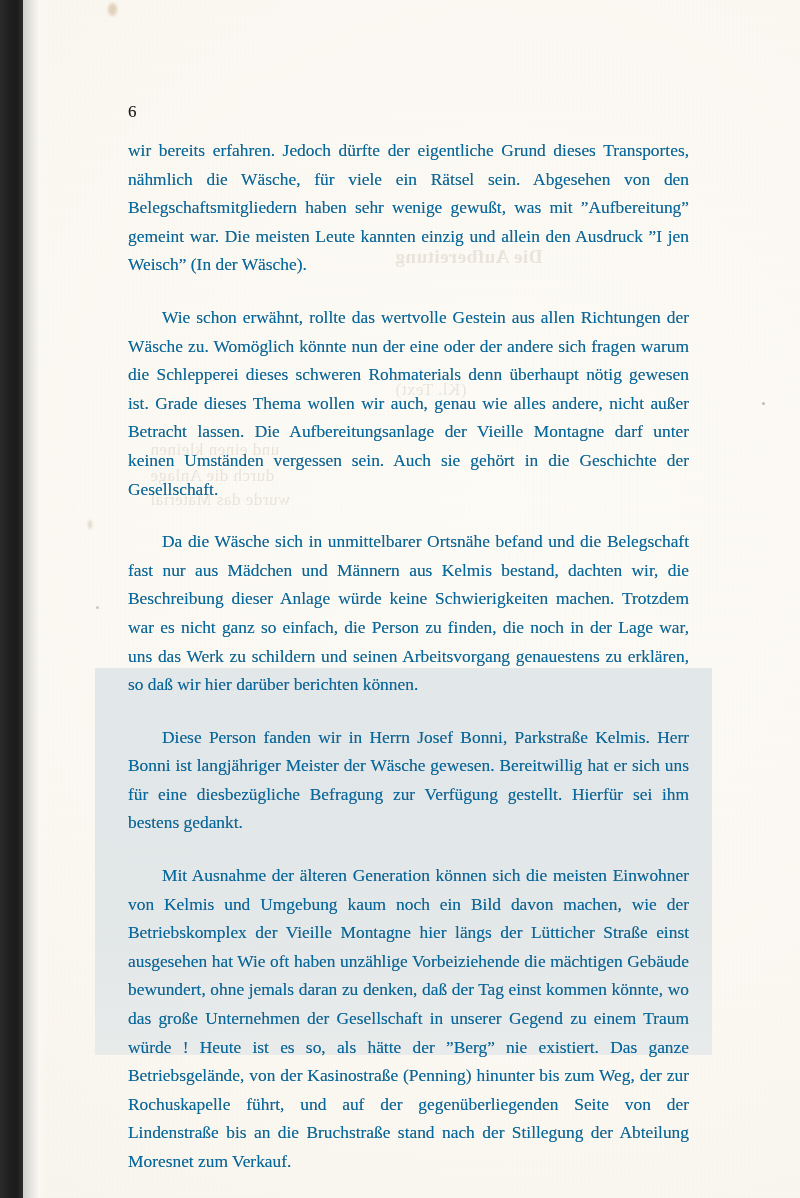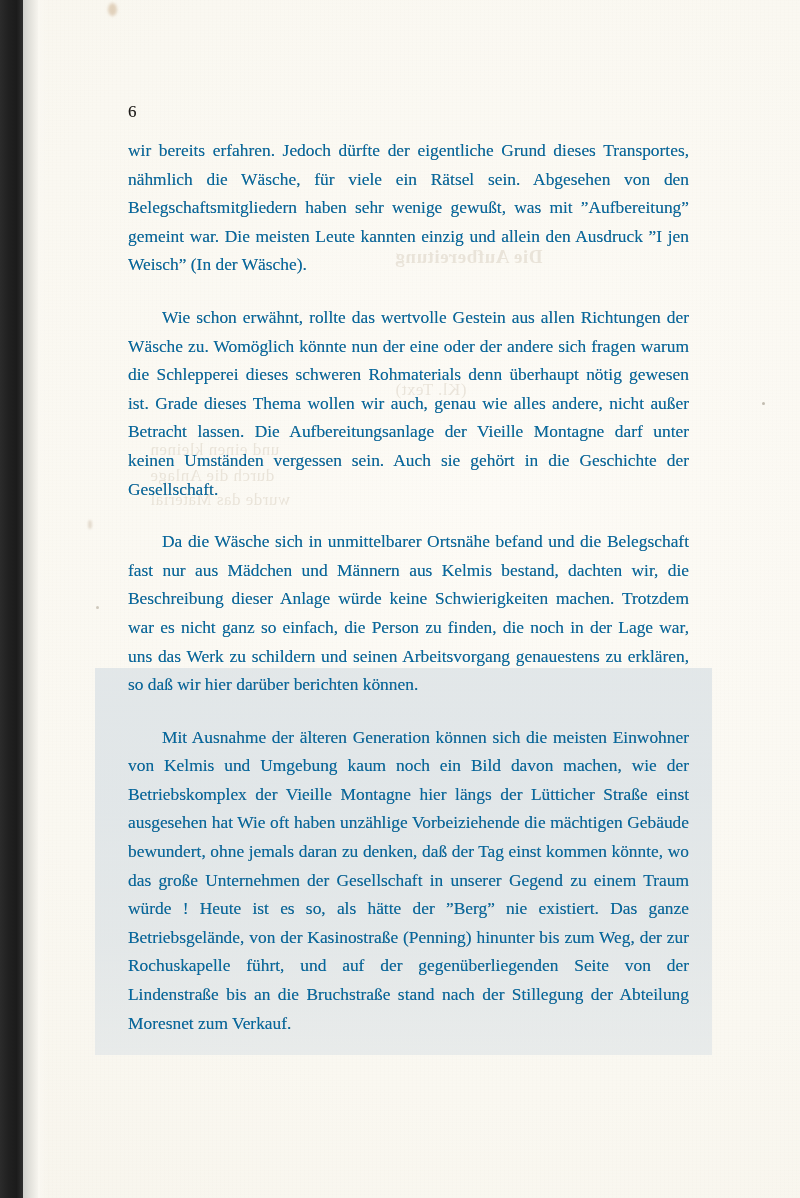--- a/index.html
+++ b/index.html
@@ -148,20 +148,21 @@
 
   <div class="shade-band"></div>
 
   <div class="content">
 
     <div class="folio">6</div>
 
     <p class="body">wir bereits erfahren. Jedoch dürfte der eigentliche Grund dieses Transportes, nähmlich die Wäsche, für viele ein Rätsel sein. Abgesehen von den Belegschaftsmitgliedern haben sehr wenige gewußt, was mit ”Aufbereitung” gemeint war. Die meisten Leute kannten einzig und allein den Ausdruck ”I jen Weisch” (In der Wäsche).</p>
     <p class="body indent">Wie schon erwähnt, rollte das wertvolle Gestein aus allen Richtungen der Wäsche zu. Womöglich könnte nun der eine oder der andere sich fragen warum die Schlepperei dieses schweren Rohmaterials denn überhaupt nötig gewesen ist. Grade dieses Thema wollen wir auch, genau wie alles andere, nicht außer Betracht lassen. Die Aufbereitungsanlage der Vieille Montagne darf unter keinen Umständen vergessen sein. Auch sie gehört in die Geschichte der Gesellschaft.</p>
     <p class="body indent">Da die Wäsche sich in unmittelbarer Ortsnähe befand und die Belegschaft fast nur aus Mädchen und Männern aus Kelmis bestand, dachten wir, die Beschreibung dieser Anlage würde keine Schwierigkeiten machen. Trotzdem war es nicht ganz so einfach, die Person zu finden, die noch in der Lage war, uns das Werk zu schildern und seinen Arbeitsvorgang genauestens zu erklären, so daß wir hier darüber berichten können.</p>
+    <p class="body indent">Diese Person fanden wir in Herrn Josef Bonni, Parkstraße Kelmis. Herr Bonni ist langjähriger Meister der Wäsche gewesen. Bereitwillig hat er sich uns für eine diesbezügliche Befragung zur Verfügung gestellt. Hierfür sei ihm bestens gedankt.</p>
     <p class="body indent">Mit Ausnahme der älteren Generation können sich die meisten Einwohner von Kelmis und Umgebung kaum noch ein Bild davon machen, wie der Betriebskomplex der Vieille Montagne hier längs der Lütticher Straße einst ausgesehen hat Wie oft haben unzählige Vorbeiziehende die mächtigen Gebäude bewundert, ohne jemals daran zu denken, daß der Tag einst kommen könnte, wo das große Unternehmen der Gesellschaft in unserer Gegend zu einem Traum würde ! Heute ist es so, als hätte der ”Berg” nie existiert. Das ganze Betriebsgelände, von der Kasinostraße (Penning) hinunter bis zum Weg, der zur Rochuskapelle führt, und auf der gegenüberliegenden Seite von der Lindenstraße bis an die Bruchstraße stand nach der Stillegung der Abteilung Moresnet zum Verkauf.</p>
 
   </div>
 
   <div class="gutter-dark"></div>
   <div class="gutter-fade"></div>
   <div class="gutter-edge-hi"></div>
 
   <div class="speck speck-a"></div>
   <div class="speck speck-b"></div>

